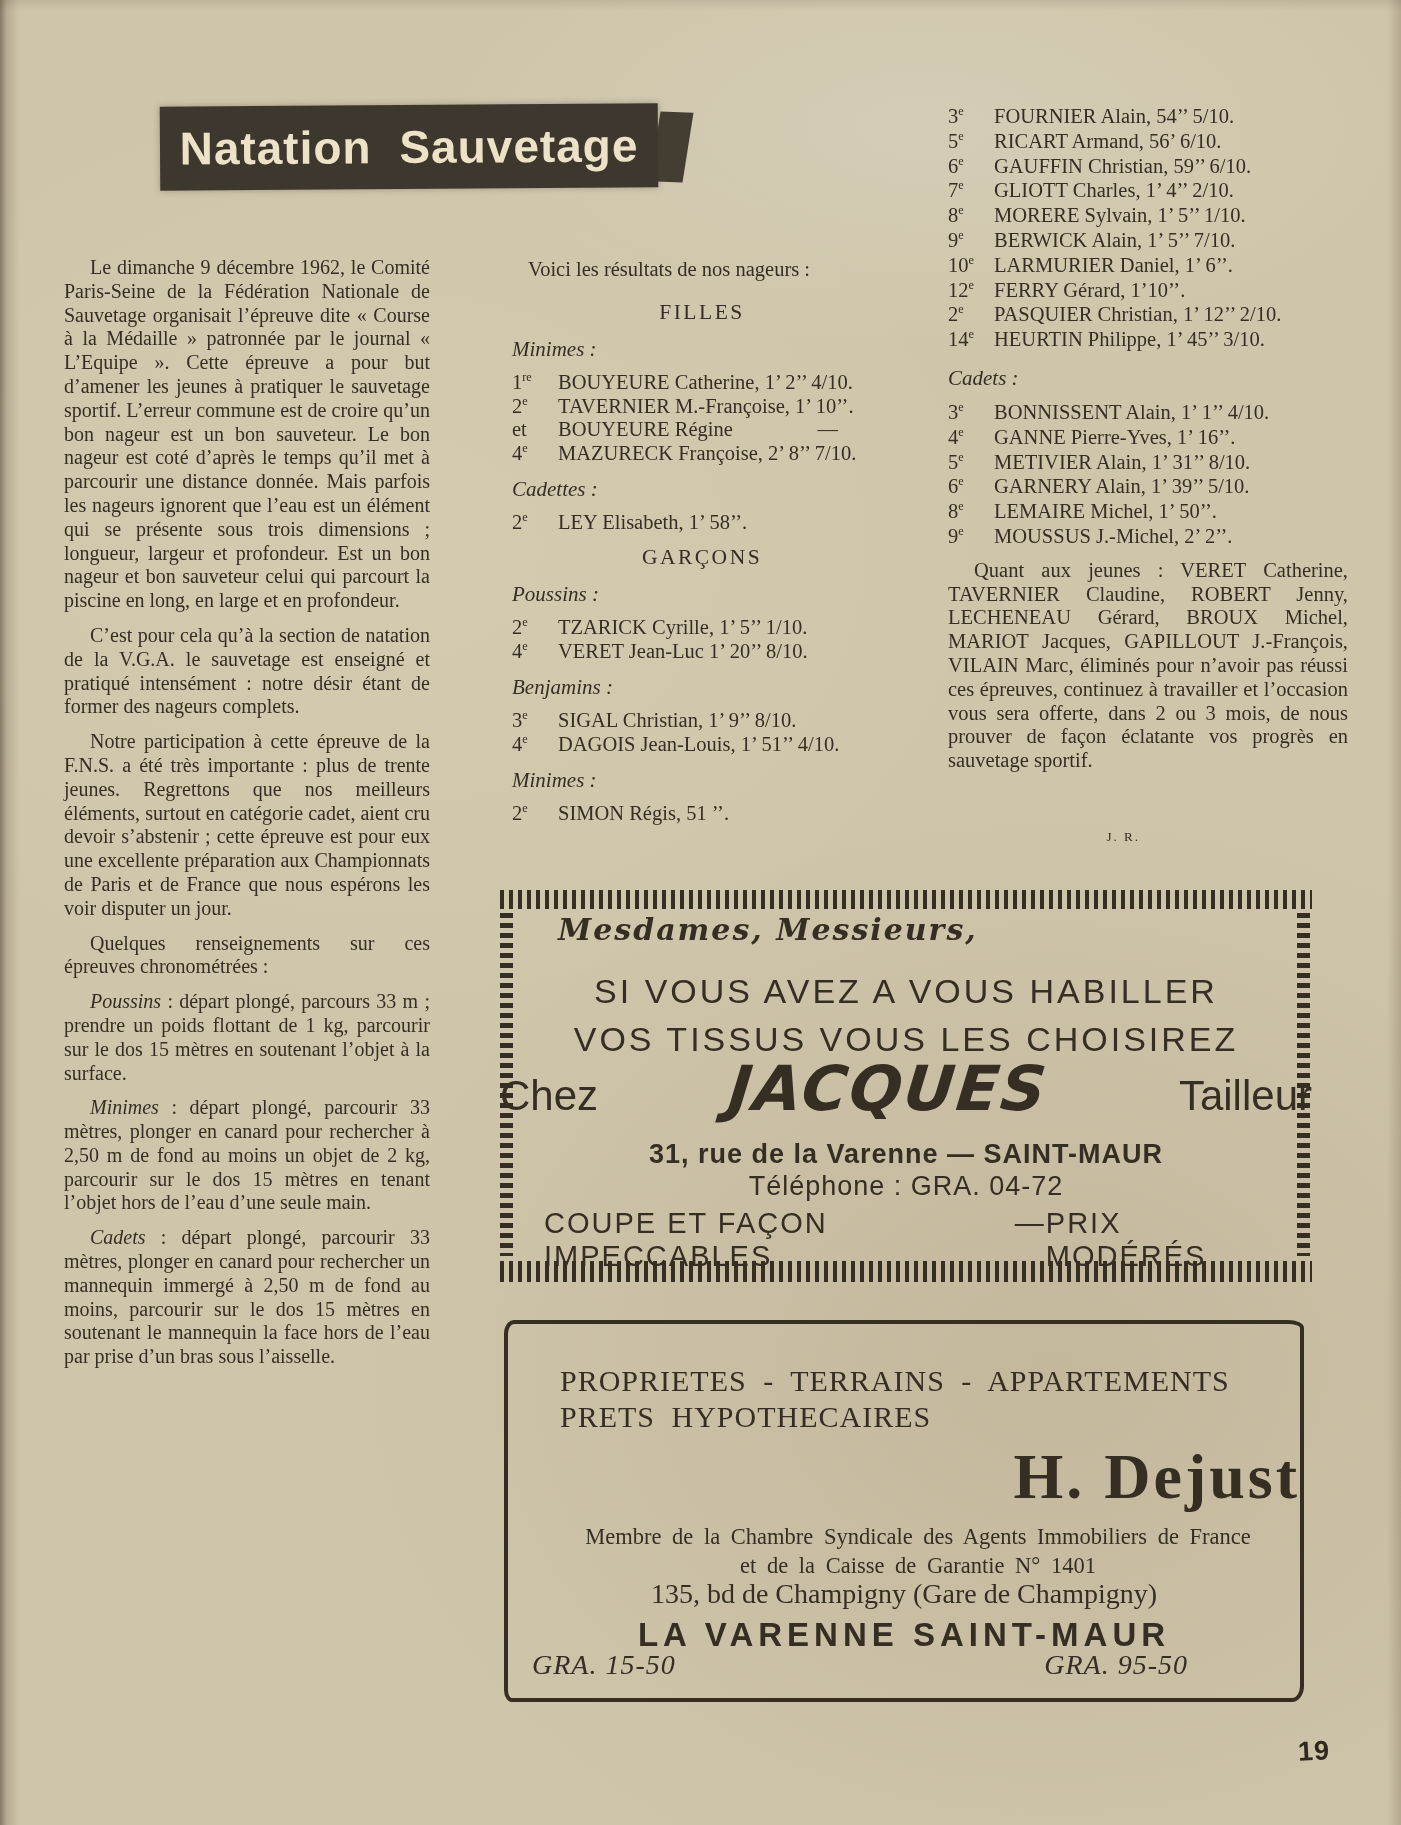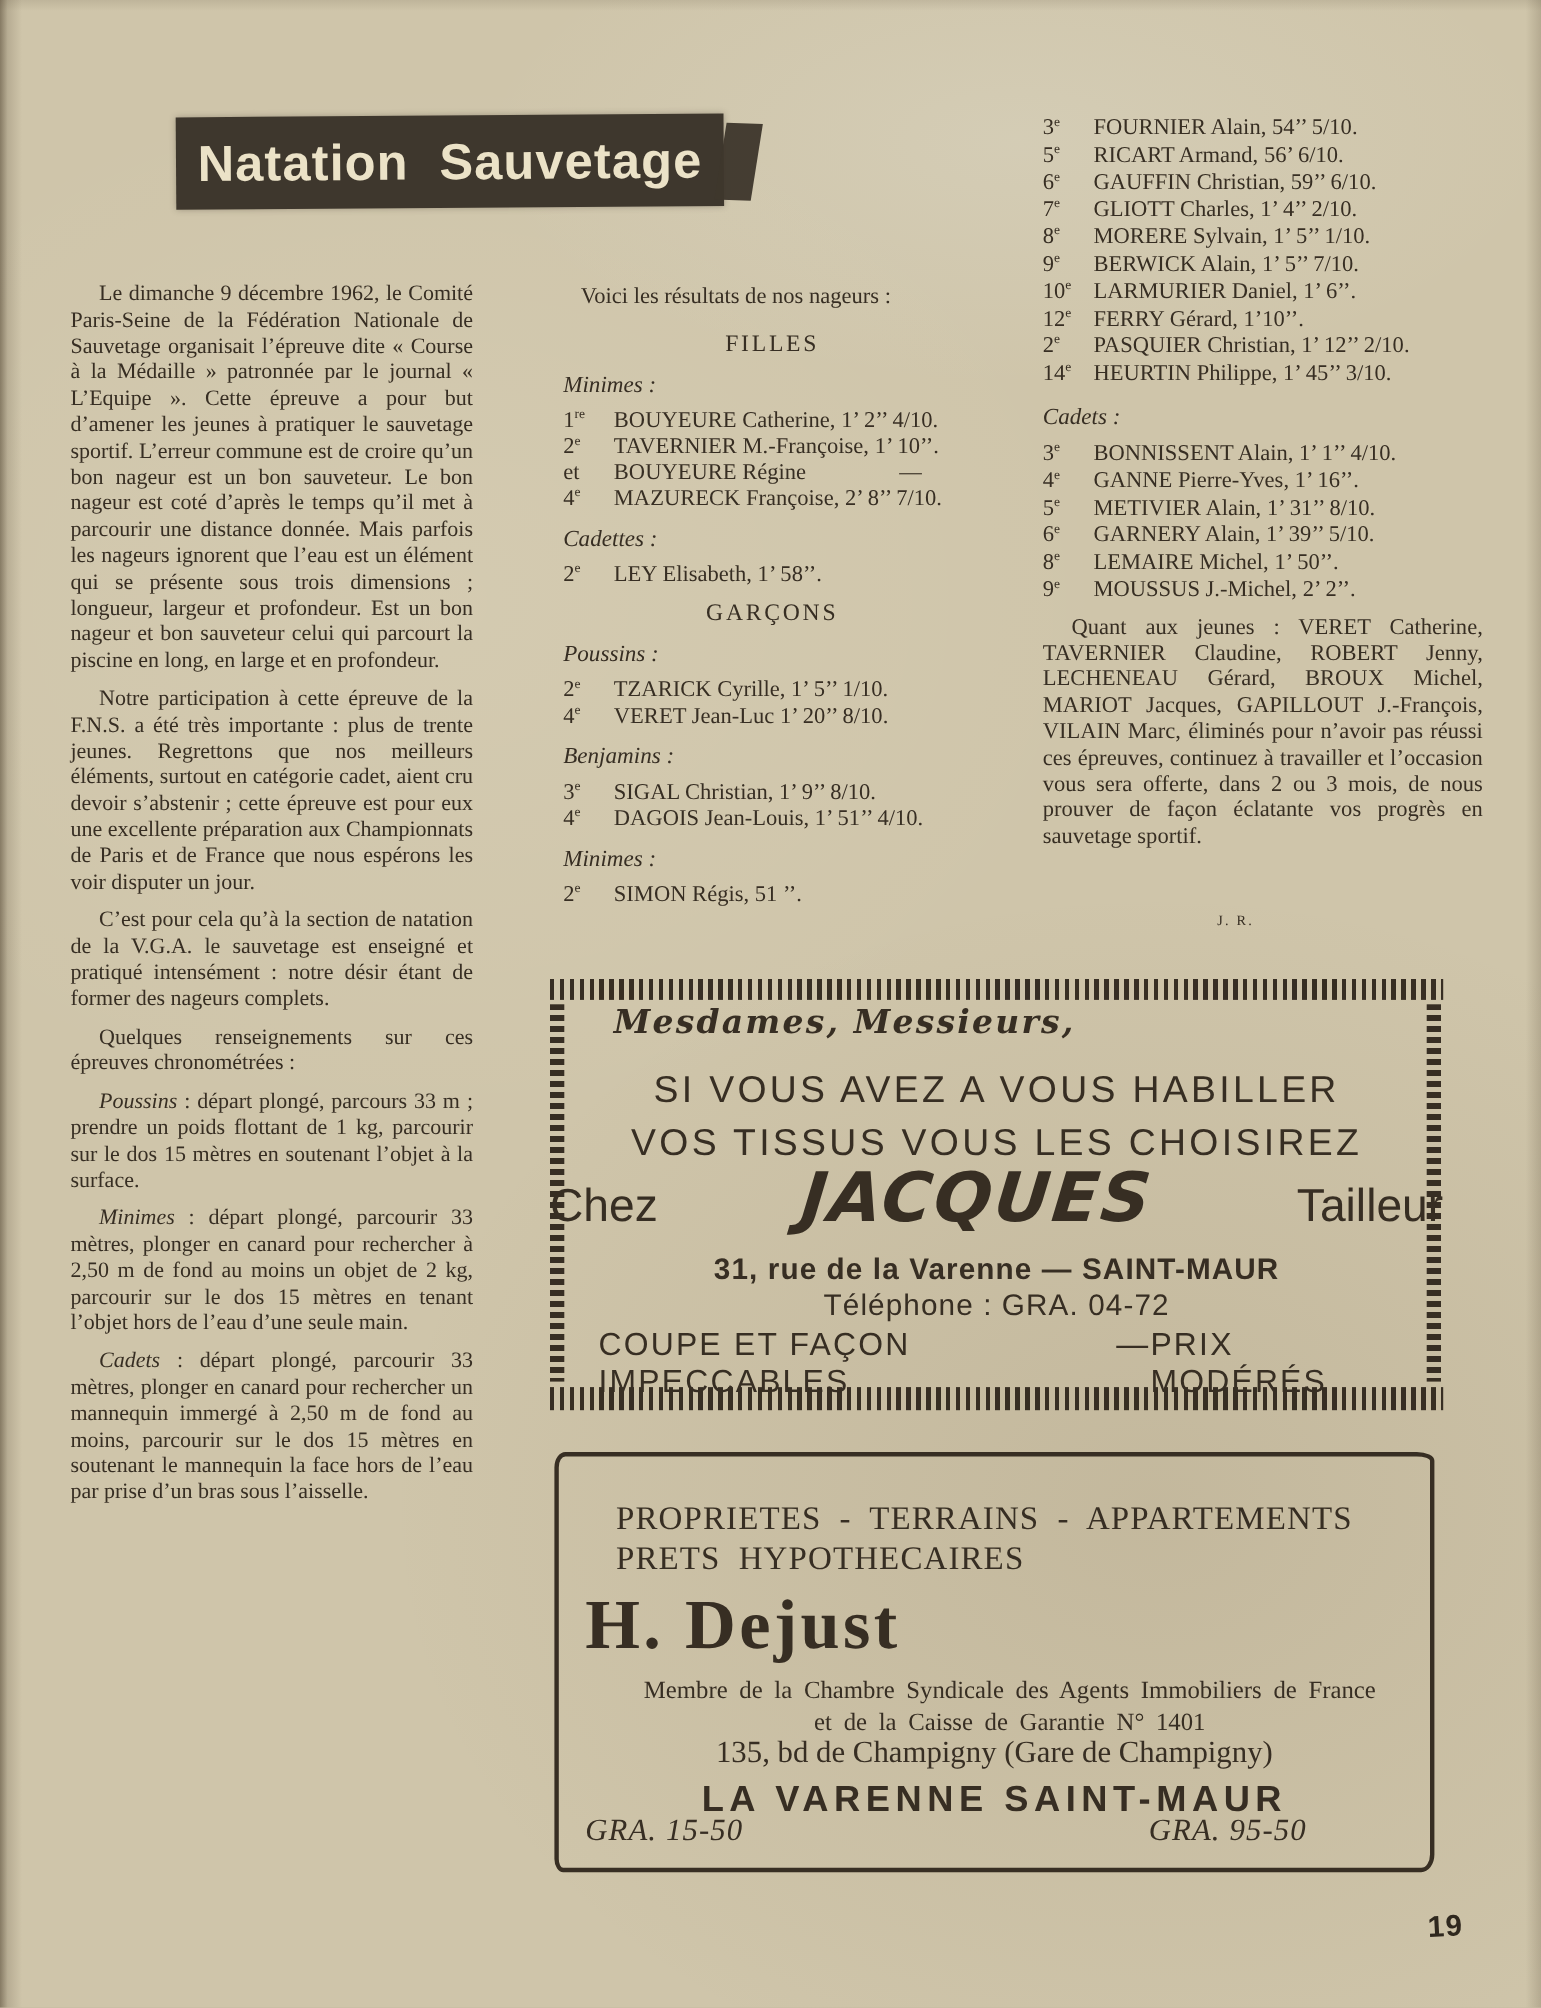--- a/index.html
+++ b/index.html
@@ -73,21 +73,21 @@
     font-family:"Liberation Sans",sans-serif;font-size:27px;letter-spacing:1px;}
   .jslogan{position:absolute;left:0;right:0;top:317px;display:flex;justify-content:space-between;
     padding:0 44px;font-family:"Liberation Sans",sans-serif;font-size:29px;letter-spacing:2px;}
   
   .ad-dejust{position:absolute;left:504px;top:1320px;width:800px;height:382px;
     border:4px solid var(--ink);border-radius:10px 16px 12px 8px / 14px 8px 16px 12px;}
   .ad-dejust>div{position:absolute;}
   .dl1{left:52px;top:40px;font-size:30px;letter-spacing:1px;word-spacing:8px;}
   .dl2{left:52px;top:76px;font-size:30px;letter-spacing:1px;word-spacing:8px;}
   .dsub{left:0;right:0;top:96px;text-align:center;font-style:italic;font-size:31px;letter-spacing:1px;}
-  .dname{left:0;right:0;top:116px;text-align:left;font-weight:700;font-size:64px;letter-spacing:3px;margin-left:24px;}
+  .dname{left:0;right:0;top:116px;text-align:right;font-weight:700;font-size:64px;letter-spacing:3px;}
   .dmem{left:0;right:0;text-align:center;font-size:22.5px;word-spacing:5px;padding-left:28px;}
   .dmem1{top:200px;}
   .dmem2{top:229px;}
   .daddr{left:0;right:0;top:254px;text-align:center;font-size:28px;}
   .dcity{left:0;right:0;top:292px;text-align:center;font-family:"Liberation Sans",sans-serif;
     font-weight:700;font-size:33px;letter-spacing:5px;}
   .dphone{top:325px;font-style:italic;font-size:28px;letter-spacing:1px;}
   .dphone.left{left:24px;}
   .dphone.right{right:112px;}
   
@@ -102,23 +102,23 @@
   <div class="banner">
     <span class="banner-text">Natation Sauvetage</span>
   </div>
   <div class="banner-chip"></div>
 
   <section class="col col-left">
     <div>
 
         <p class="para">Le dimanche 9 décembre 1962, le Comité Paris-Seine de la Fédération Nationale de Sauvetage organisait l’épreuve dite « Course à la Médaille » patronnée par le journal « L’Equipe ». Cette épreuve a pour but d’amener les jeunes à pratiquer le sauvetage sportif. L’erreur commune est de croire qu’un bon nageur est un bon sauveteur. Le bon nageur est coté d’après le temps qu’il met à parcourir une distance donnée. Mais parfois les nageurs ignorent que l’eau est un élément qui se présente sous trois dimensions ; longueur, largeur et profondeur. Est un bon nageur et bon sauveteur celui qui parcourt la piscine en long, en large et en profondeur.</p>
 
+        <p class="para">C’est pour cela qu’à la section de natation de la V.G.A. le sauvetage est enseigné et pratiqué intensément : notre désir étant de former des nageurs complets.</p>
+
         <p class="para">Notre participation à cette épreuve de la F.N.S. a été très importante : plus de trente jeunes. Regrettons que nos meilleurs éléments, surtout en catégorie cadet, aient cru devoir s’abstenir ; cette épreuve est pour eux une excellente préparation aux Championnats de Paris et de France que nous espérons les voir disputer un jour.</p>
-
-        <p class="para">C’est pour cela qu’à la section de natation de la V.G.A. le sauvetage est enseigné et pratiqué intensément : notre désir étant de former des nageurs complets.</p>
 
         <p class="para">Quelques renseignements sur ces épreuves chronométrées :</p>
       </div>
     <div>
 
         <p class="para"><i class="lead">Poussins</i><span> : départ plongé, parcours 33 m ; prendre un poids flottant de 1 kg, parcourir sur le dos 15 mètres en soutenant l’objet à la surface.</span></p>
 
 
         <p class="para"><i class="lead">Minimes</i><span> : départ plongé, parcourir 33 mètres, plonger en canard pour rechercher à 2,50 m de fond au moins un objet de 2 kg, parcourir sur le dos 15 mètres en tenant l’objet hors de l’eau d’une seule main.</span></p>
 

